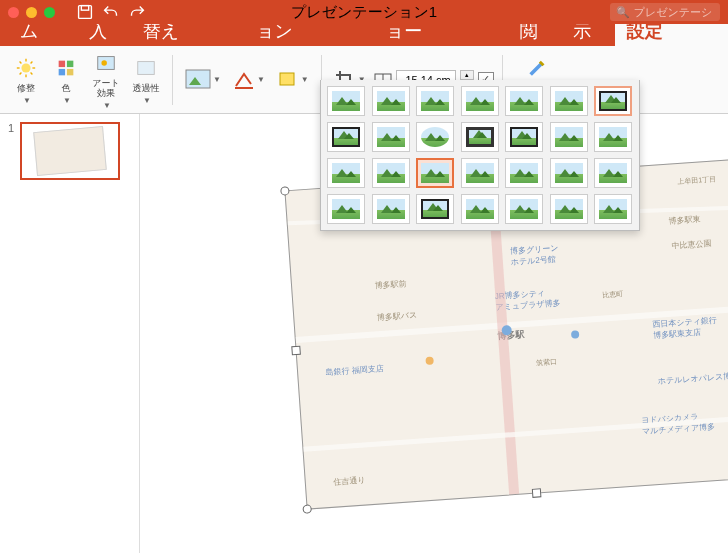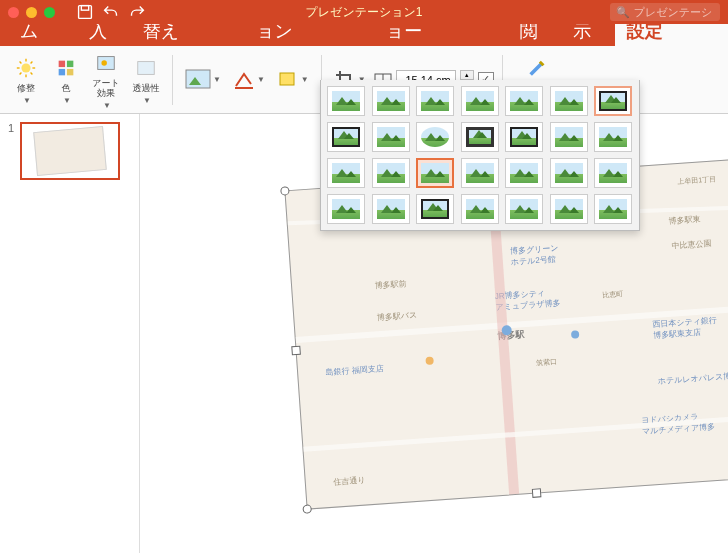--- a/index.html
+++ b/index.html
@@ -7,21 +7,21 @@
 
 
 .title-bar { height: 24px; background: #d24625; display: flex; align-items: center; padding: 0 8px; position: relative; }
 .traffic-lights { display: flex; gap: 7px; align-items: center; }
 .traffic-light { width: 11px; height: 11px; border-radius: 50%; }
 .tl-red { background: #ff5f57; }
 .tl-yellow { background: #febc2e; }
 .tl-green { background: #28c840; }
 .qat { display: flex; gap: 2px; margin-left: 18px; }
 .qat-btn { width: 24px; height: 22px; display: flex; align-items: center; justify-content: center; color: #fff; font-size: 13px; }
-.doc-title { position: absolute; left: 50%; transform: translateX(-50%); color: #fef9c3; font-size: 12px; }
+.doc-title { position: absolute; left: 50%; transform: translateX(-50%); color: #000000; font-size: 15px; }
 .search-box { margin-left: auto; background: rgba(255,255,255,0.15); height: 18px; width: 110px; border-radius: 3px; display: flex; align-items: center; padding: 0 6px; color: rgba(255,255,255,0.6); font-size: 11px; gap: 4px; }
 
 
 .ribbon-tabs { height: 22px; background: #d24625; display: flex; align-items: flex-end; padding-left: 8px; gap: 0; }
 .tab { padding: 3px 12px; color: #fff; font-size: 18px; cursor: pointer; }
 .tab.active { background: #fafafa; color: #d24625; font-weight: bold; border-radius: 2px 2px 0 0; }
 
 
 .ribbon { height: 68px; background: #fafafa; border-bottom: 1px solid #d0d0d0; display: flex; align-items: center; padding: 4px 8px; gap: 4px; position: relative; }
 .ribbon-group { display: flex; flex-direction: column; align-items: center; gap: 2px; padding: 0 4px; }

